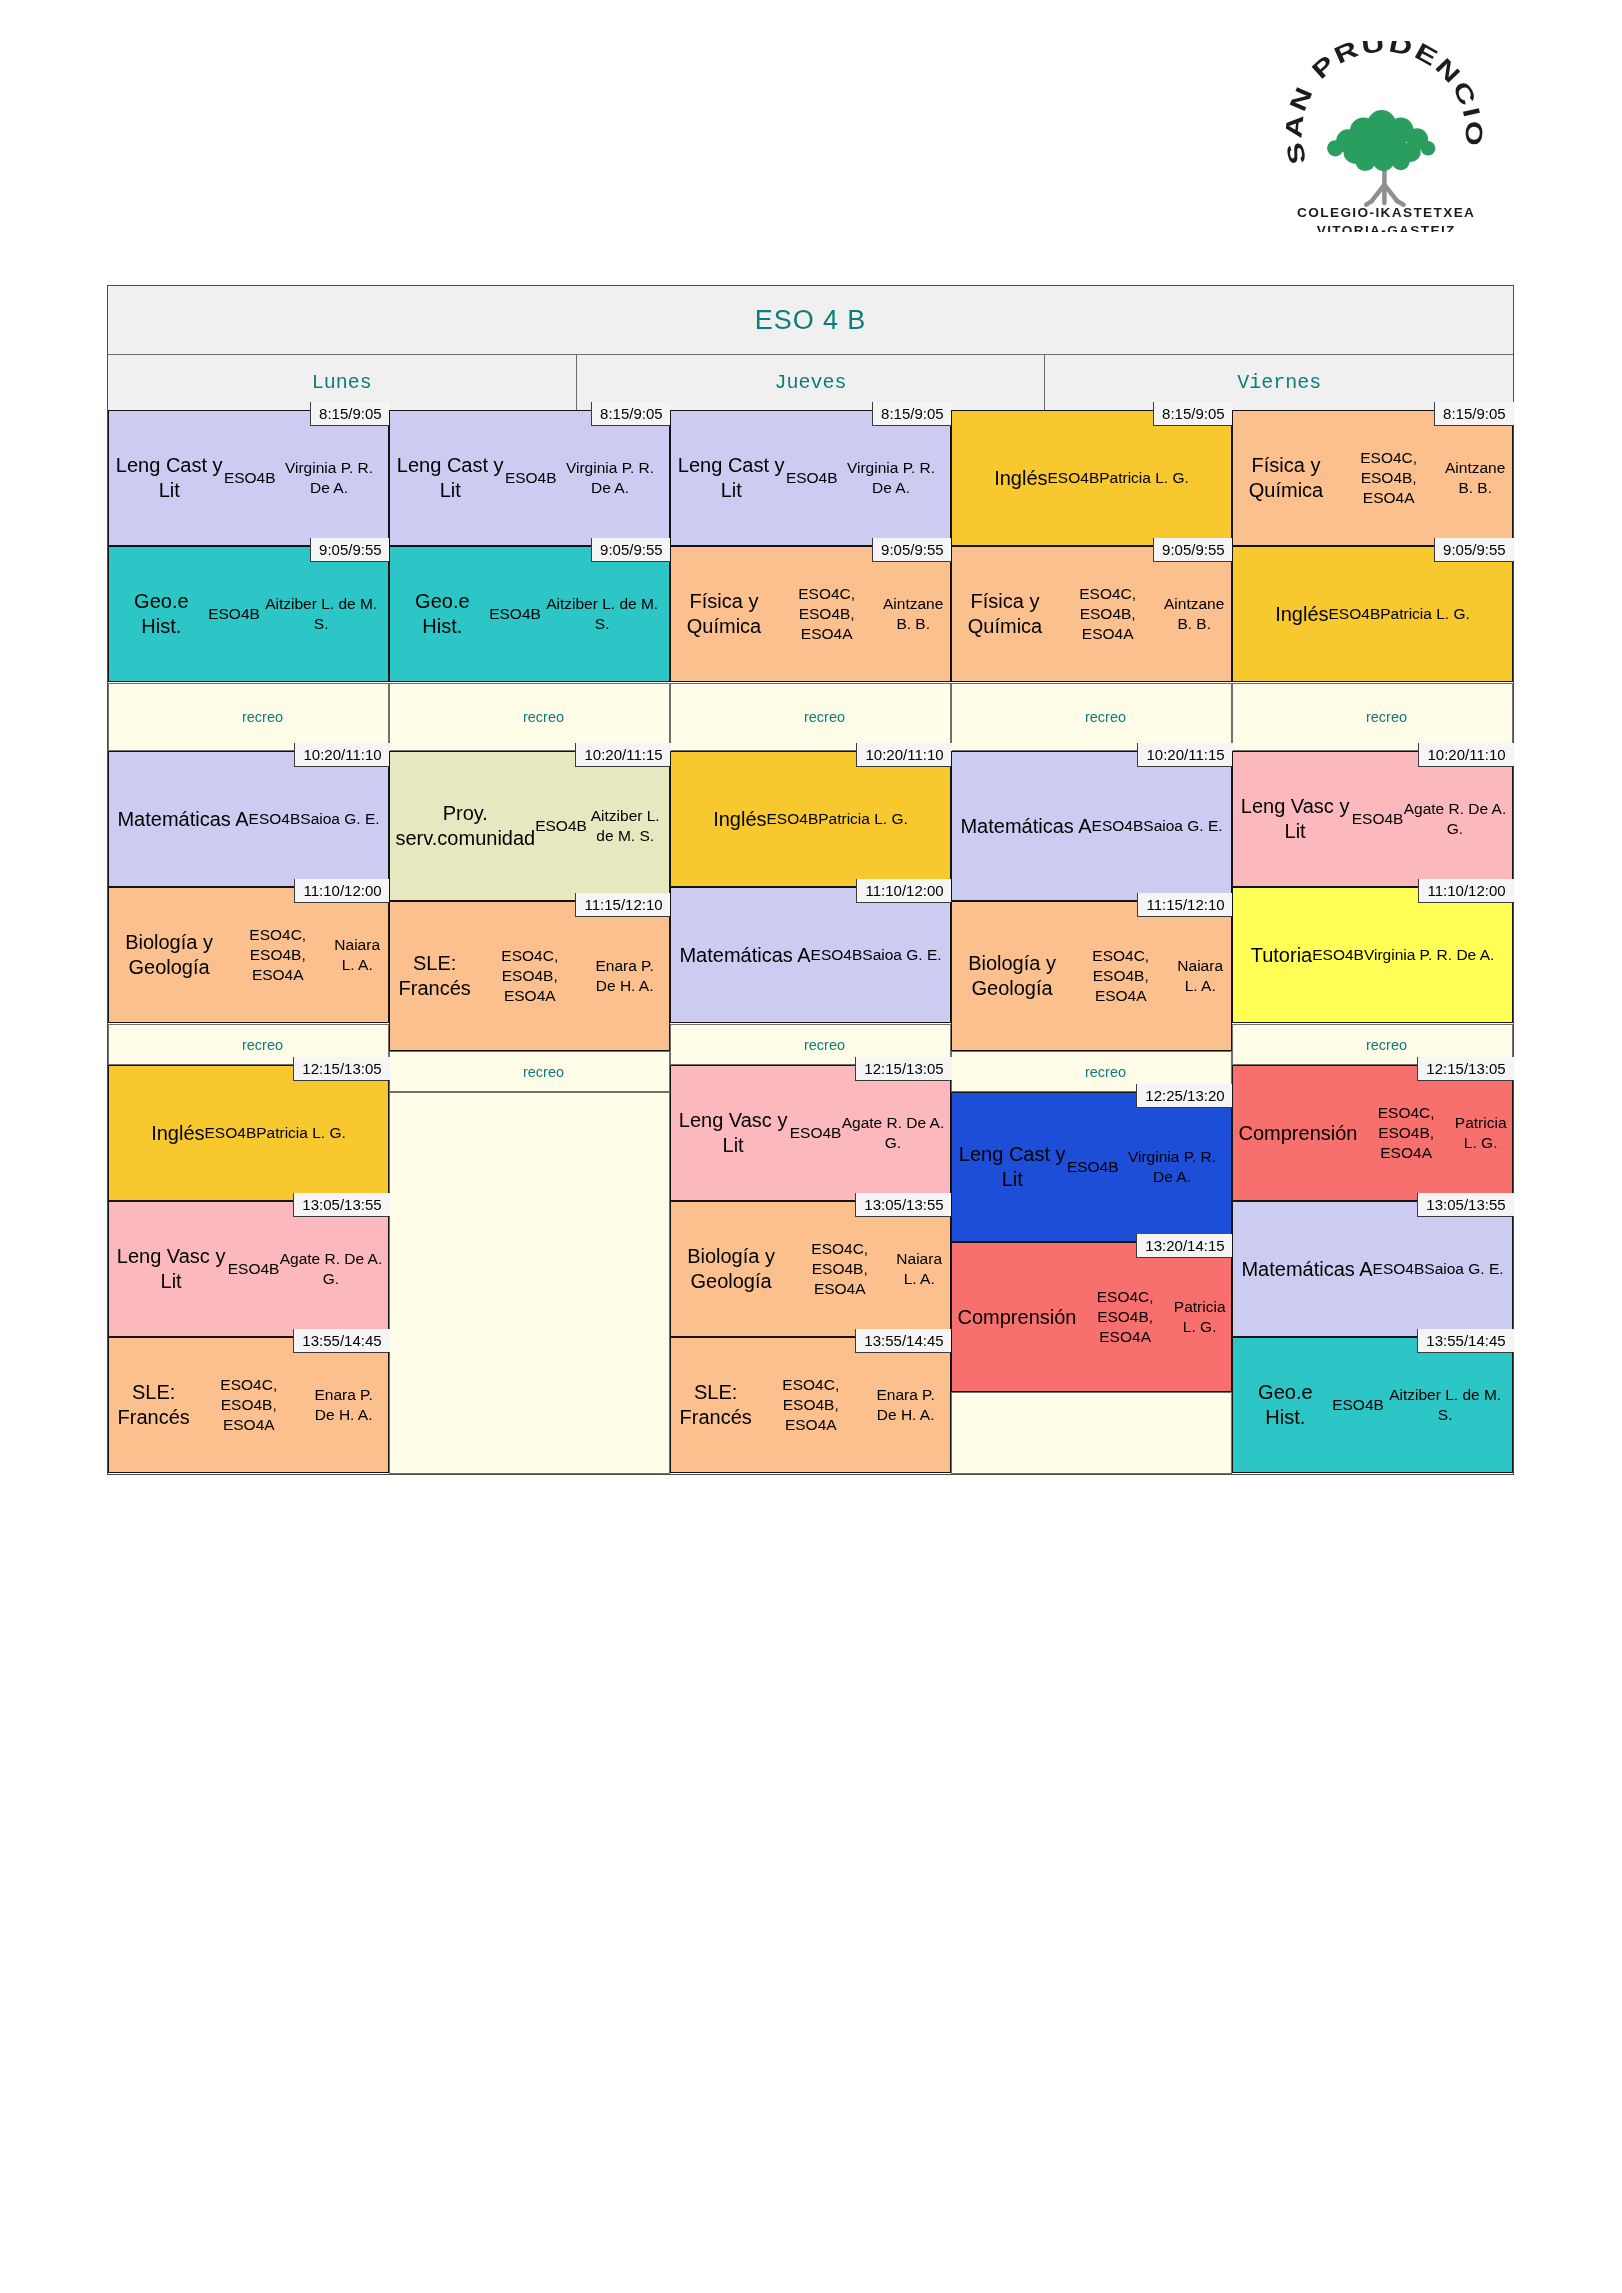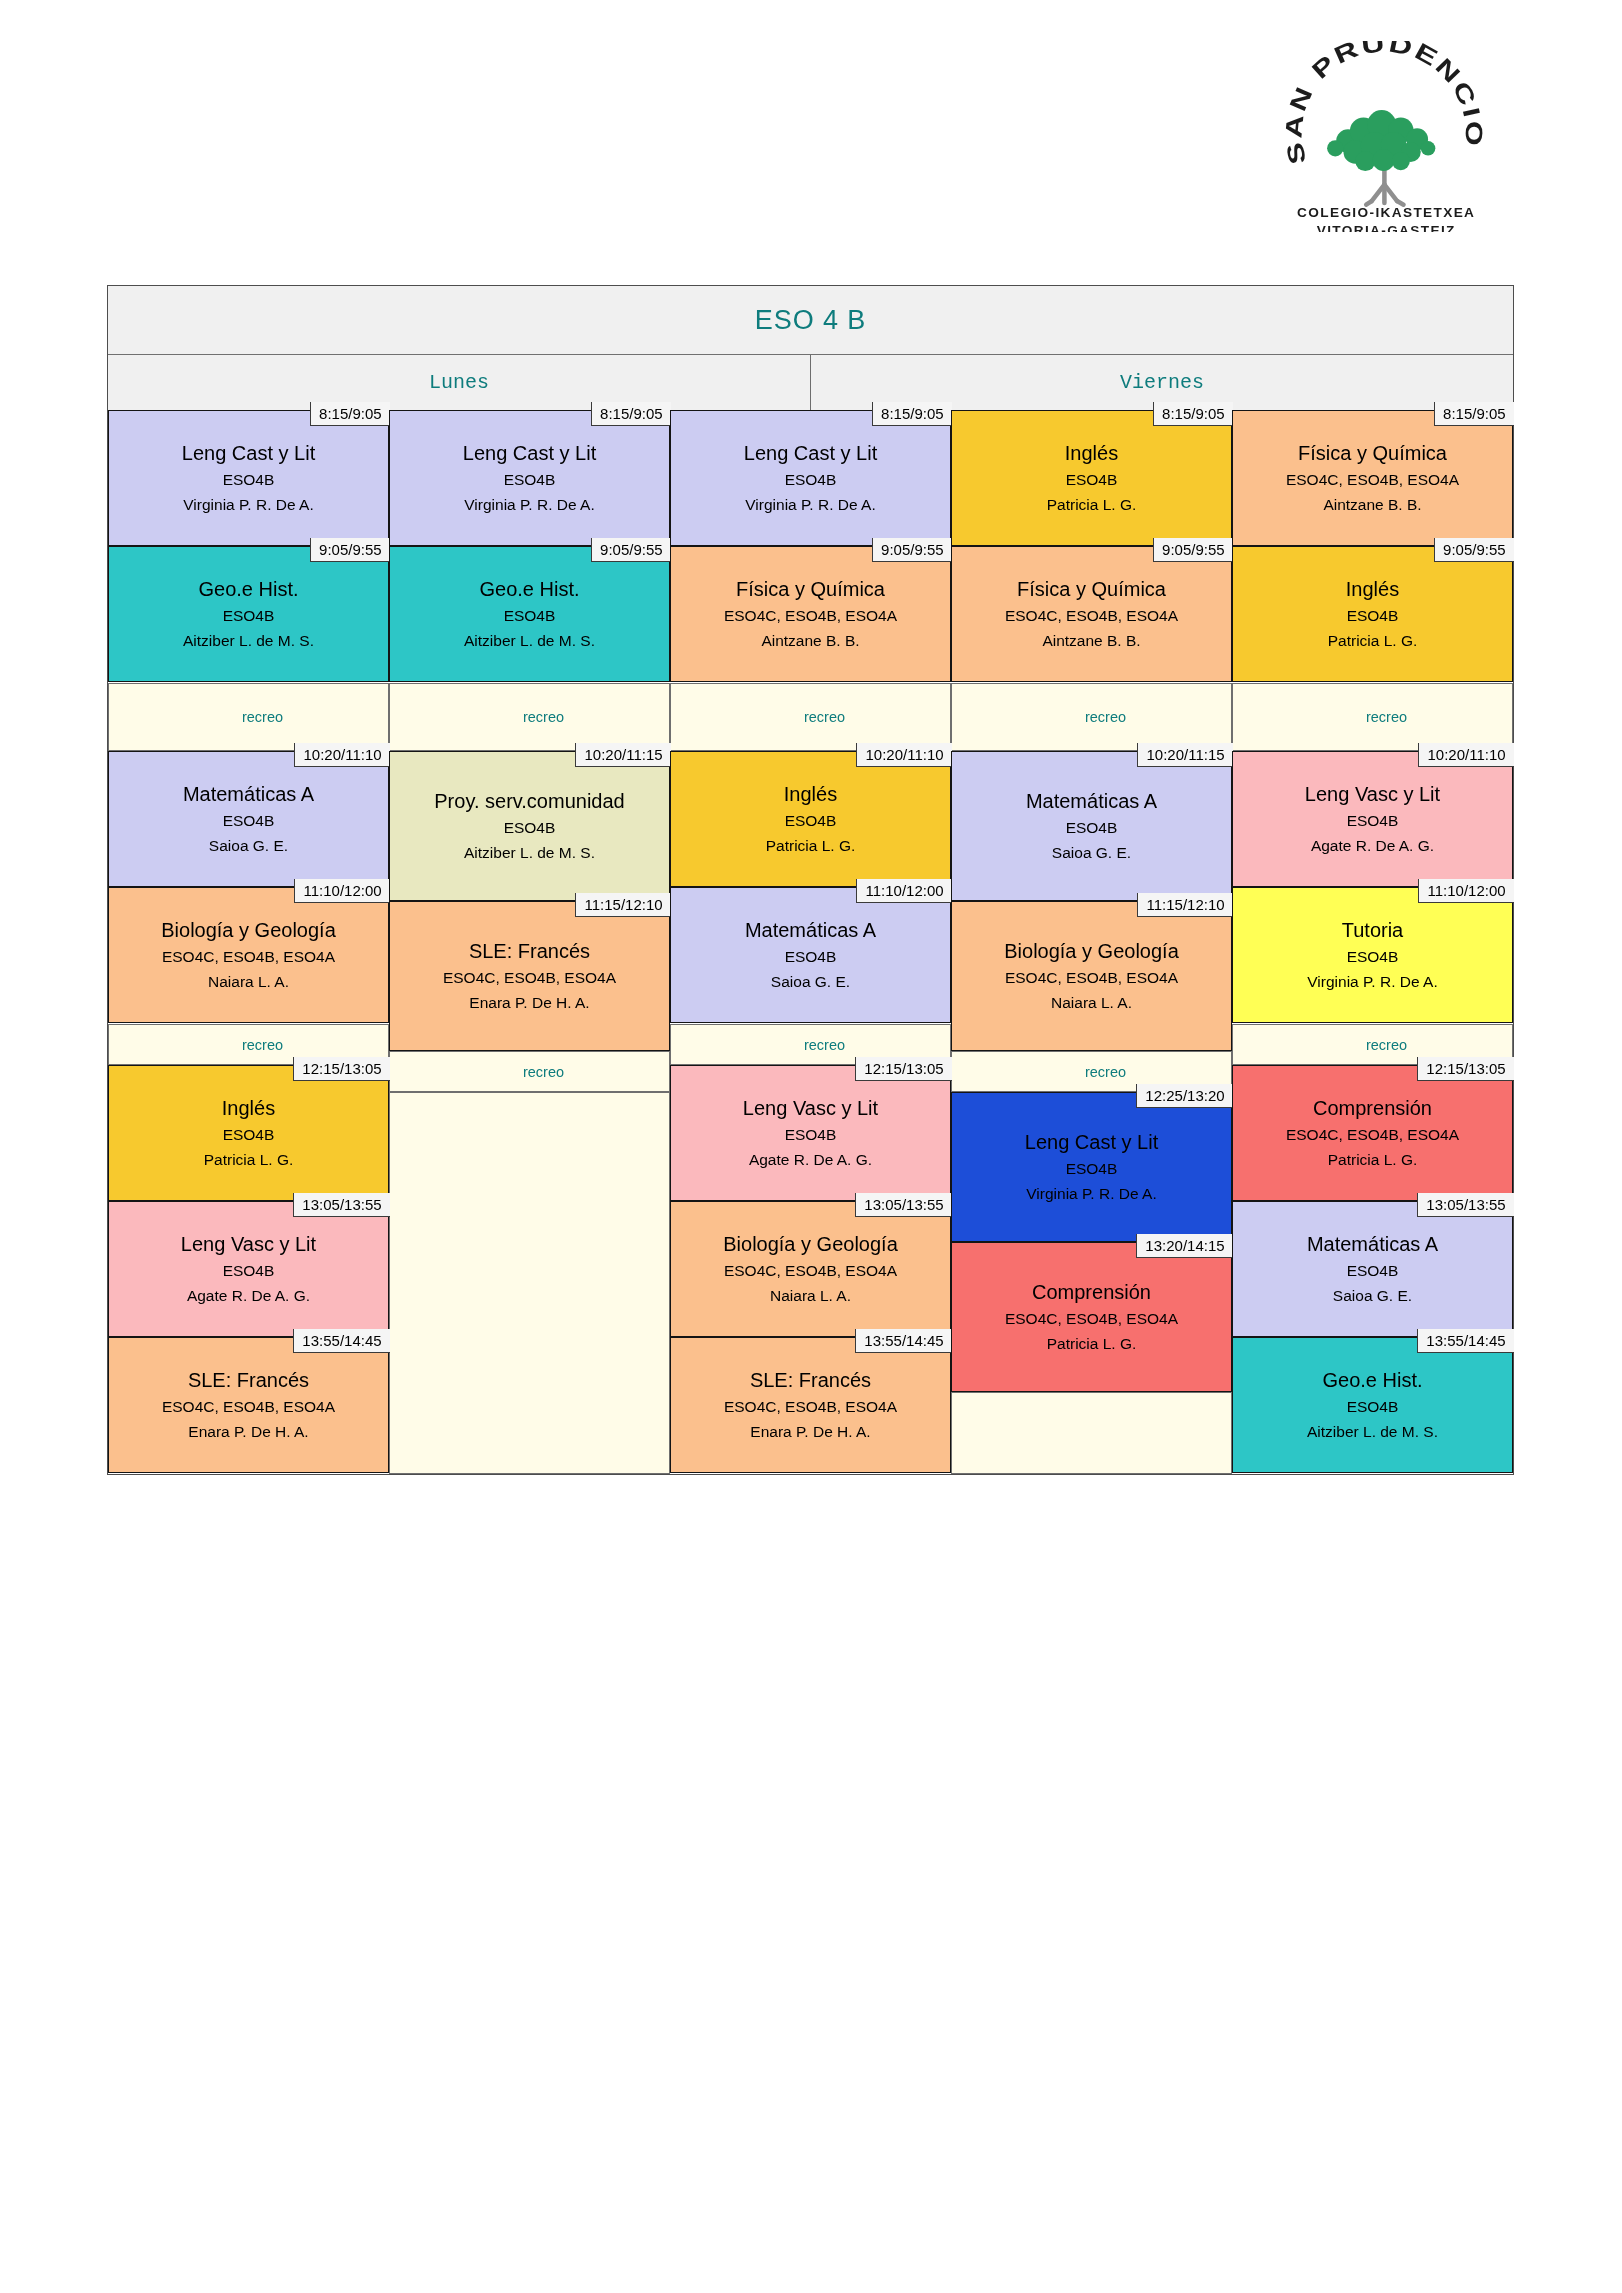--- a/index.html
+++ b/index.html
@@ -27,21 +27,21 @@
     font-size:20px;color:#0e7c7d;border-right:1.8px solid #6d6d6d;font-family:Liberation Mono, monospace;
   }
   .day-cell:last-child{border-right:none;}
 
   .body{display:flex;height:1064px;}
   .column{flex:1;position:relative;}
 
   .block{position:absolute;left:0;right:0;box-sizing:border-box;padding-left:28px;}
   .lesson{
     border:1.8px solid #141414;z-index:1;
-    display:flex;flex-direction:column;align-items:center;justify-content:center;
+    display:flex;flex-direction:row;align-items:center;justify-content:center;
     text-align:center;row-gap:4.5px;padding:3.6px 5.5px;
   }
   .badge{
     position:absolute;top:-9px;right:-1.8px;z-index:3;
     background:#f5f5f5;color:#000;font-size:15px;
     padding:3.6px 8.2px 2.7px 8.2px;line-height:1.1;
     border-left:0.9px solid #3a3a3a;border-bottom:0.9px solid #3a3a3a;
   }
   .subject{font-size:20px;line-height:1.25;}
   .meta{font-size:15.5px;line-height:1.3;}
@@ -92,20 +92,21 @@
   </g>
 
   <text x="120" y="194" text-anchor="middle" font-size="15" font-weight="bold" fill="#1c1c1c" letter-spacing="1.5">COLEGIO-IKASTETXEA</text>
   <text x="120" y="213" text-anchor="middle" font-size="15" font-weight="bold" fill="#1c1c1c" letter-spacing="1.5">VITORIA-GASTEIZ</text>
 </svg>
 
 <div class="table">
   <div class="title-row">ESO 4 B</div>
   <div class="day-row">
       <div class="day-cell">Lunes</div>
+      <div class="day-cell">Jueves</div>
       <div class="day-cell">Viernes</div>
     </div>
   <div class="body">
       <div class="column">
         <div class="block lesson" style="top: 0px; height: 136px; background: rgb(204, 204, 242);">
           <span class="badge">8:15/9:05</span>
           <div class="subject">Leng Cast y Lit</div>
           <div class="meta">ESO4B</div>
           <div class="meta">Virginia P. R. De A.</div>
         </div>

